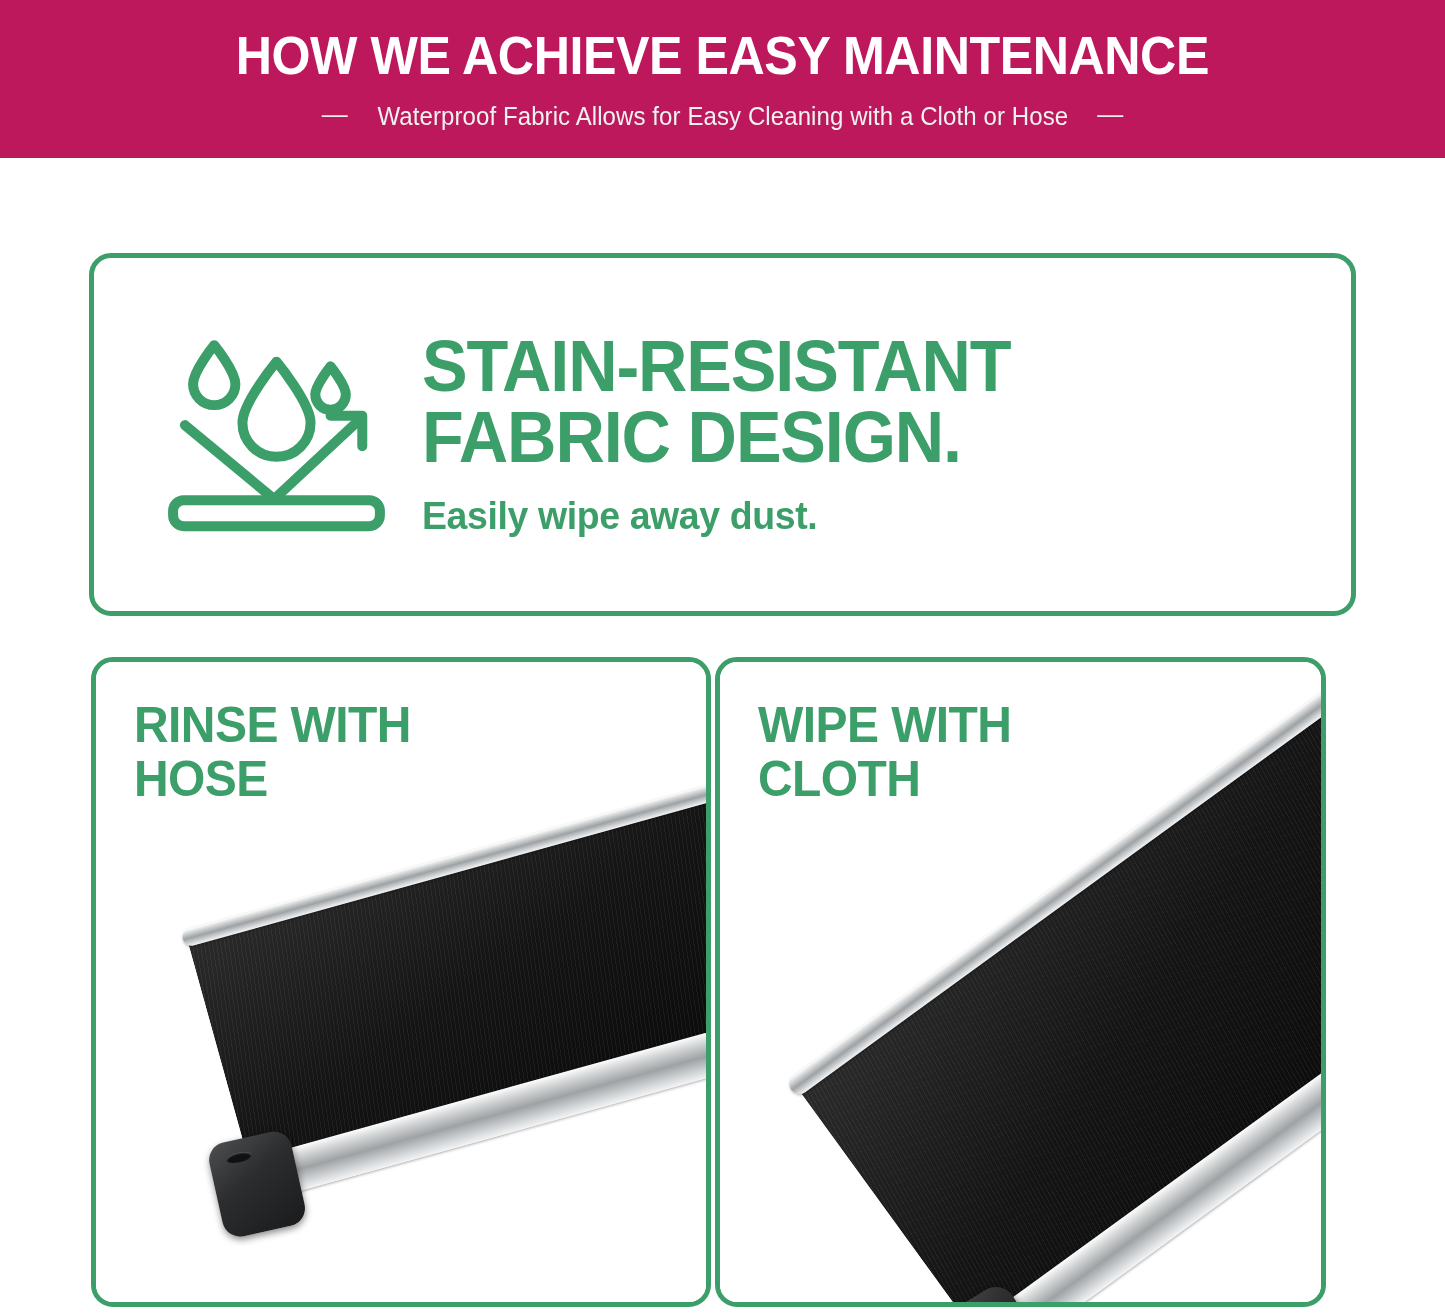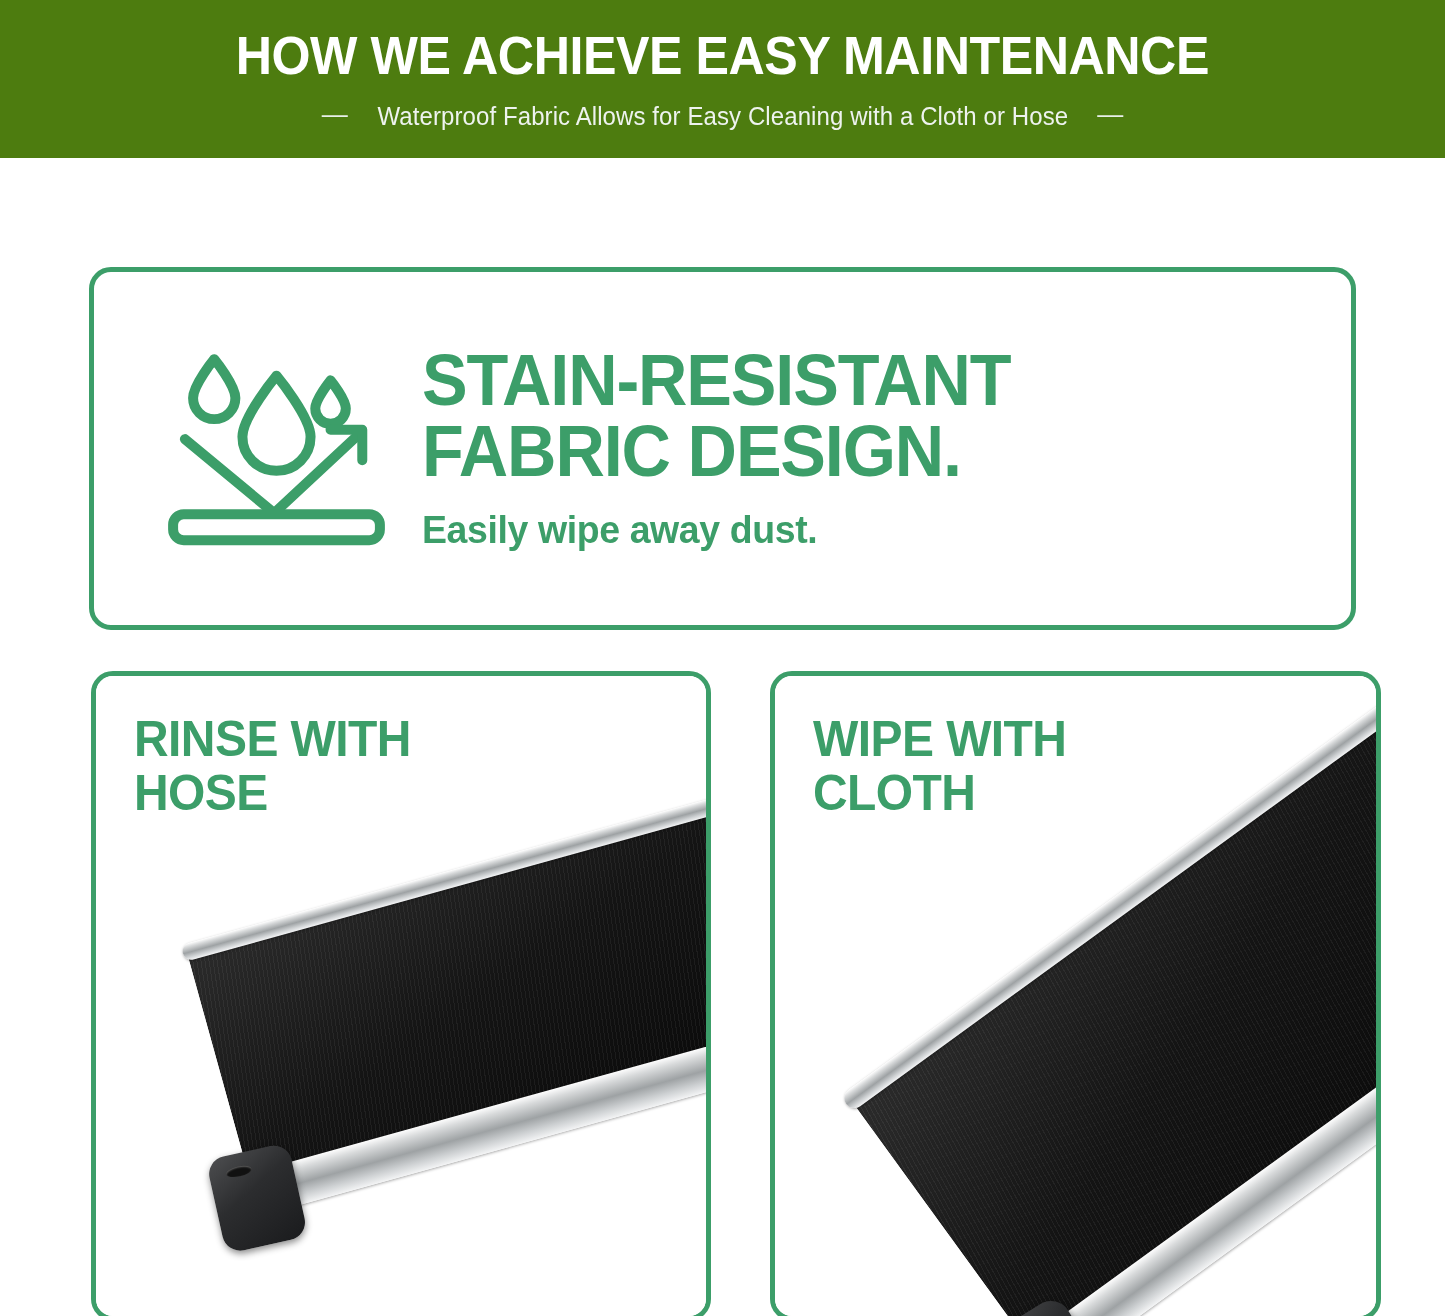--- a/index.html
+++ b/index.html
@@ -9,21 +9,21 @@
     font-family: "Liberation Sans", sans-serif;
     background:#ffffff;
     overflow:hidden;
     position:relative;
   }
 
   
   .header-band {
     position:absolute; left:0; top:0;
     width:1445px; height:158px;
-    background:#4d7c0f;
+    background:#be185d;
     display:flex; flex-direction:column;
     align-items:center; justify-content:center;
   }
   .header-title {
     color:#ffffff;
     font-size:54px;
     font-weight:bold;
     letter-spacing:-0.5px;
     line-height:1.0;
     text-align:center;
@@ -49,25 +49,24 @@
     white-space:nowrap;
   }
 
   
   .card {
     position:absolute;
     background:#ffffff;
     border:5px solid #3C9E69;
     border-radius:22px;
     overflow:hidden;
-    margin-top:14px;
   }
   #card-top    { left:89px;  top:253px;  width:1267px; height:363px; }
   #card-rinse  { left:91px;  top:657px;  width:620px;  height:650px; }
-  #card-wipe   { left:770px; top:657px;  width:611px;  height:650px; }
+  #card-wipe   { left:715px; top:657px;  width:611px;  height:650px; }
 
   
   .top-inner {
     display:flex; align-items:center; height:100%;
     padding-left:55px;
   }
   .icon-wrap { width:255px; flex:0 0 255px; display:flex; align-items:center; justify-content:center; }
   .top-text { padding-left:18px; }
   .headline {
     color:#3C9E69;

